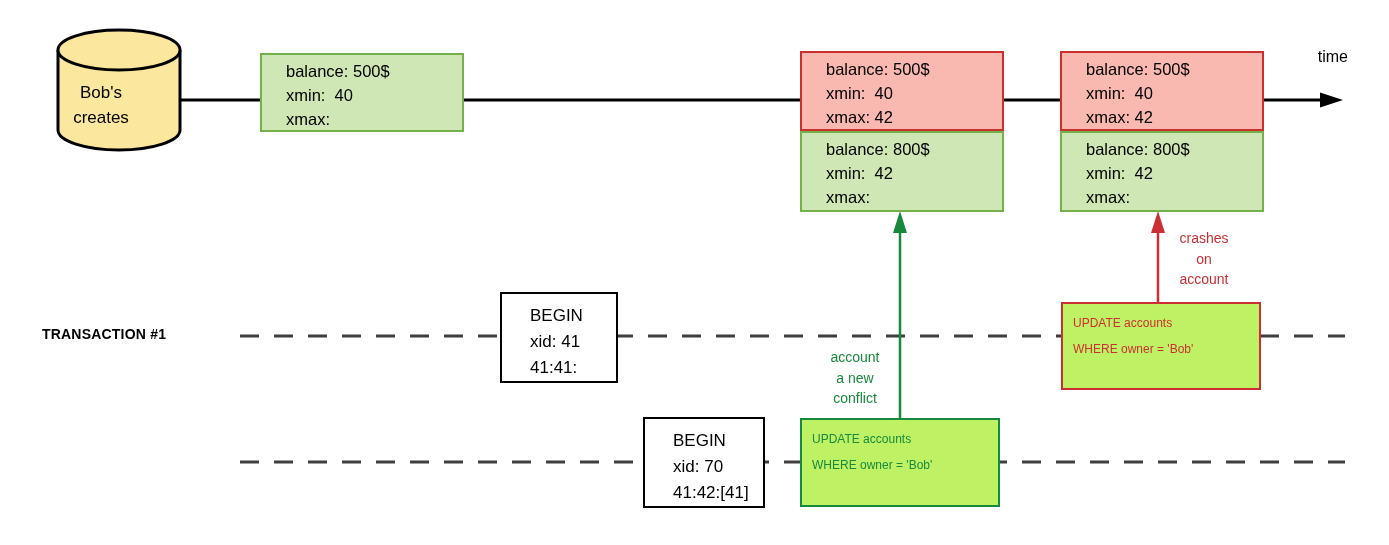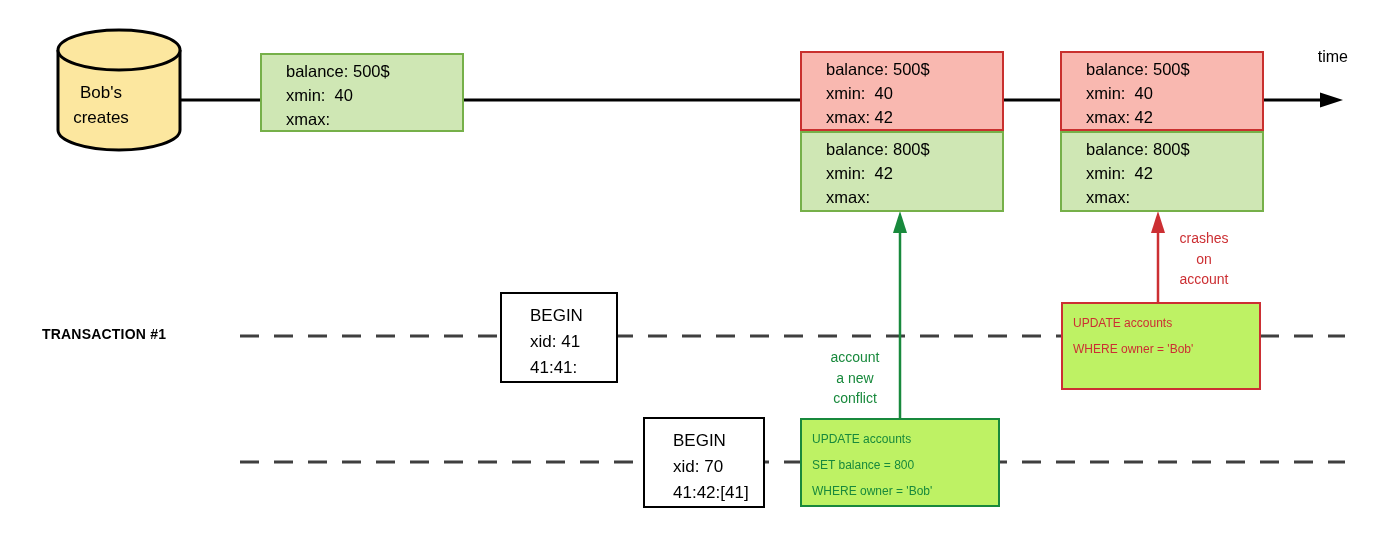--- a/index.html
+++ b/index.html
@@ -144,21 +144,20 @@
     <div class="pre">41:42:[41]</div>
   </div>
 
   <div class="update-box red" style="left:1061px;top:302px;height:88px">
     <div class="pre">UPDATE accounts</div>
     <div class="pre">WHERE owner = 'Bob'</div>
   </div>
 
   <div class="update-box green" style="left:800px;top:418px;height:89px">
     <div class="pre">UPDATE accounts</div>
-    <div class="pre">SET balance = 800</div>
     <div class="pre">WHERE owner = 'Bob'</div>
   </div>
 
   <div class="annotation green" style="left:805px;top:347px">
     <div>account</div>
     <div>a new</div>
     <div>conflict</div>
   </div>
 
   <div class="annotation red" style="left:1154px;top:228px">

